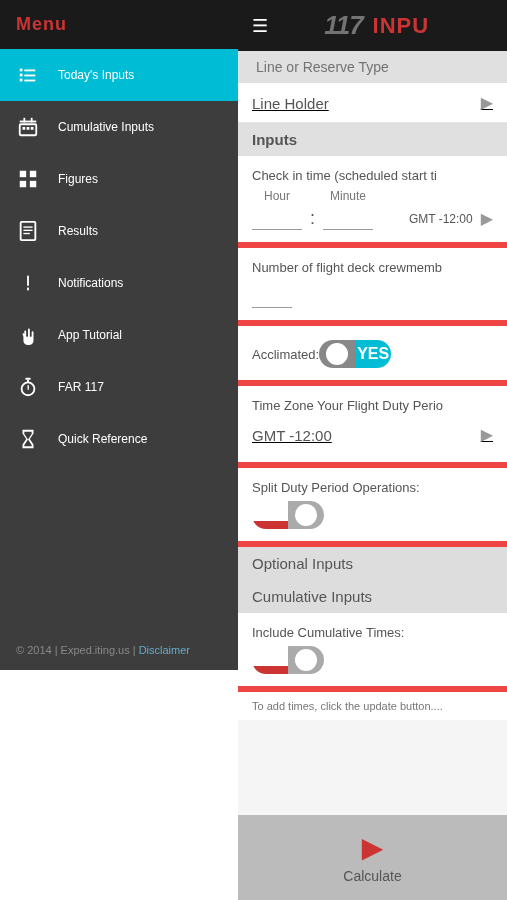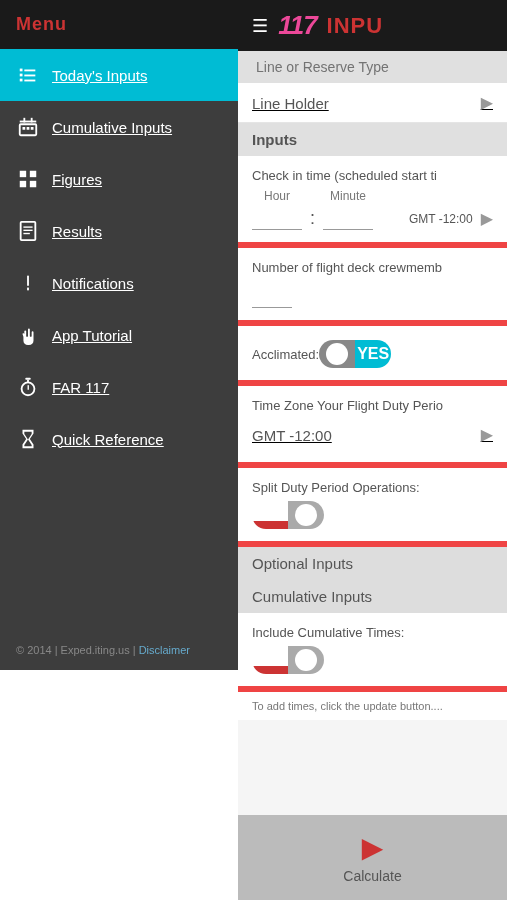--- a/index.html
+++ b/index.html
@@ -29,24 +29,23 @@
       font-size: 18px;
       font-weight: bold;
       letter-spacing: 1px;
     }
 
     .sidebar-item {
       display: flex;
       align-items: center;
       padding: 14px 16px;
       color: #fff;
-      font-size: 15px;
+      font-size: 12px;
       cursor: pointer;
-      gap: 12px;
-      text-decoration: underline;
+      gap: 18px;
     }
 
     .sidebar-item.active {
       background: #00bcd4;
     }
 
     .sidebar-icon {
       width: 24px;
       height: 24px;
       display: flex;
@@ -85,25 +84,26 @@
       gap: 10px;
       min-height: 50px;
     }
 
     .hamburger-icon {
       color: #fff;
       font-size: 18px;
     }
 
     .logo-117 {
-      color: #ec4899;
+      color: #737373;
       font-size: 26px;
       font-weight: bold;
       font-style: italic;
       letter-spacing: -1px;
+      margin-left: 46px;
     }
 
     .header-title {
       color: #cc3333;
       font-size: 22px;
       font-weight: bold;
       letter-spacing: 1px;
     }
 
     .section-label {

